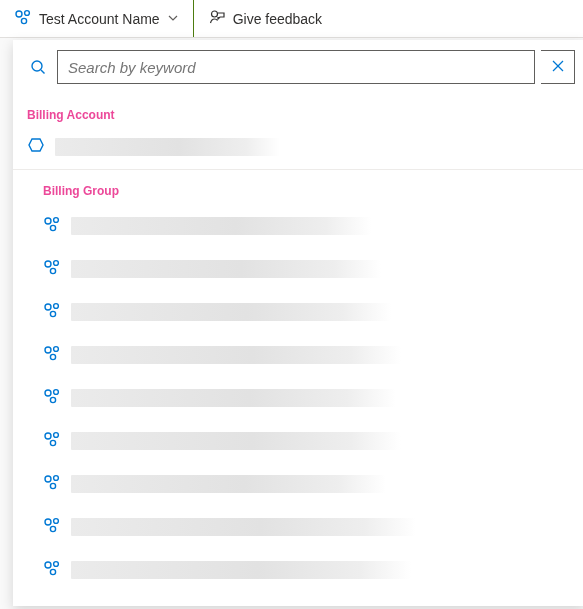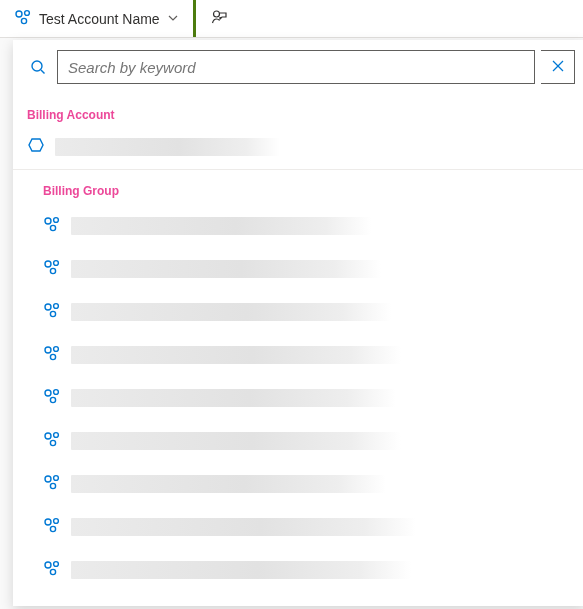--- a/index.html
+++ b/index.html
@@ -22,21 +22,21 @@
       height: 38px;
       background: #fff;
       border-bottom: 1px solid #e1dfdd;
     }
     .toolbar-item {
       display: flex;
       align-items: center;
       gap: 7px;
       padding: 0 14px;
       height: 100%;
-      border-right: 3px solid #4d7c0f;
+      border-right: 1px solid #4d7c0f;
       cursor: pointer;
       color: #323130;
     }
     .toolbar-item svg {
       flex-shrink: 0;
     }
     .chevron svg {
       width: 12px;
       height: 12px;
     }
@@ -167,20 +167,21 @@
     </span>
   </div>
   <div class="toolbar-item" style="border-right:none">
     <span>
       <svg width="18" height="18" viewBox="0 0 18 18" fill="none" stroke="#323130" stroke-width="1.2">
         <circle cx="6.5" cy="6" r="3"></circle>
         <path d="M2.5 15 q1-4 4-4 q2 0 3 1.5"></path>
         <path d="M10 5 h6 v4 h-4 l-2 2 v-2"></path>
       </svg>
     </span>
+    <span>Give feedback</span>
   </div>
 </div>
 
 <div class="dropdown-panel">
 
   <div class="search-row">
     <span class="search-icon-wrap">
       <svg width="18" height="18" viewBox="0 0 18 18" fill="none" stroke="#0078d4" stroke-width="1.4">
         <circle cx="8" cy="8" r="5"></circle>
         <line x1="12" y1="12" x2="15.5" y2="15.5"></line>

